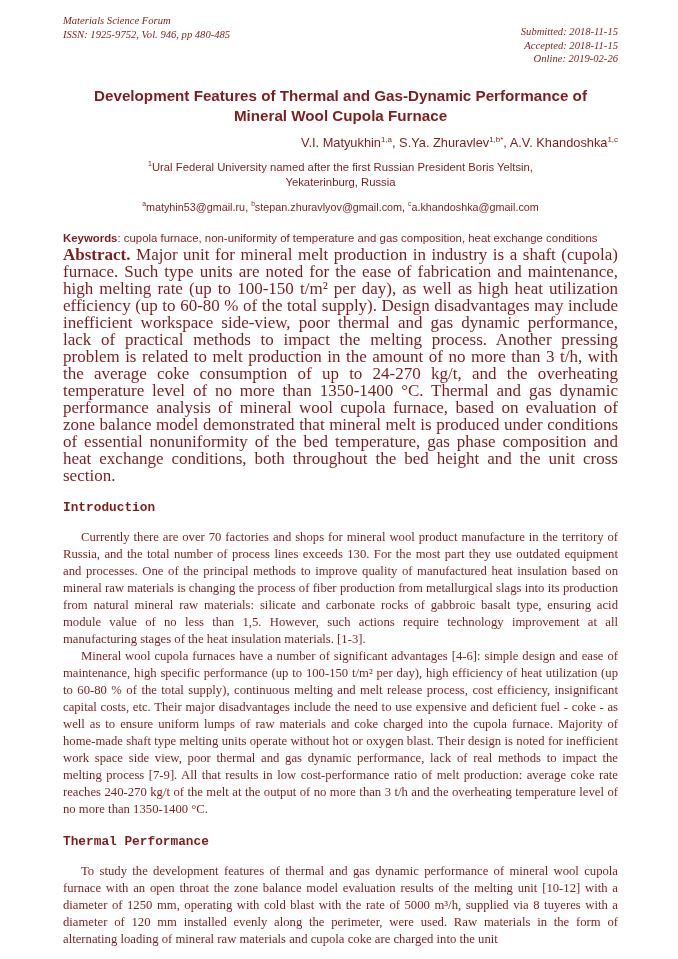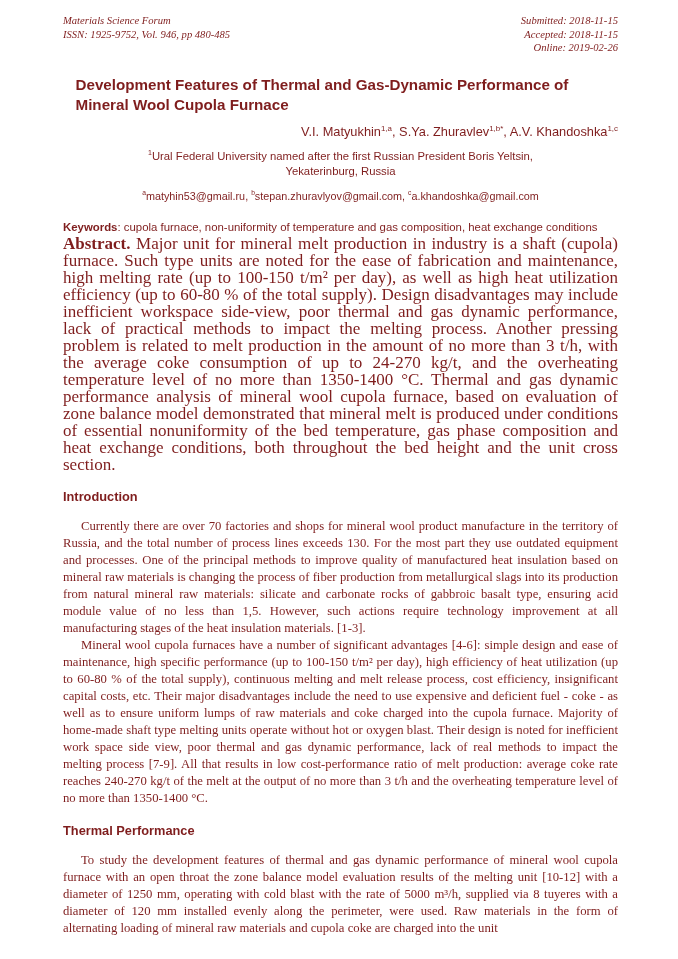--- a/index.html
+++ b/index.html
@@ -14,26 +14,26 @@
     font-family: "Liberation Serif", serif;
     overflow: hidden;
   }
   .hdr {
     display: flex;
     justify-content: space-between;
     font-style: italic;
     font-size: 10.6px;
     line-height: 1.28;
   }
-  .hdr-right { text-align: right; }
+  .hdr-right { text-align: right; margin-top: 11px; }
   .title {
     font-family: "Liberation Sans", sans-serif;
     font-size: 15.2px;
     font-weight: bold;
-    text-align: left;
+    text-align: center;
     line-height: 1.32;
     margin: 20px auto 0 auto;
     max-width: 530px;
   }
   .authors {
     font-family: "Liberation Sans", sans-serif;
     font-size: 12.8px;
     text-align: right;
     margin-top: 9px;
   }
@@ -57,21 +57,21 @@
     line-height: 1.38;
     text-align: justify;
     margin-top: 18px;
   }
   .abstract {
     font-size: 17px;
     line-height: 17px;
     text-align: justify;
   }
   .sec {
-    font-family: Liberation Sans, sans-serif;
+    font-family: Liberation Mono, monospace;
     font-size: 12.8px;
     font-weight: bold;
     margin: 16px 0 0 0;
   }
   .body {
     font-size: 12.7px;
     line-height: 17px;
     text-align: justify;
     margin-top: 14px;
   }

